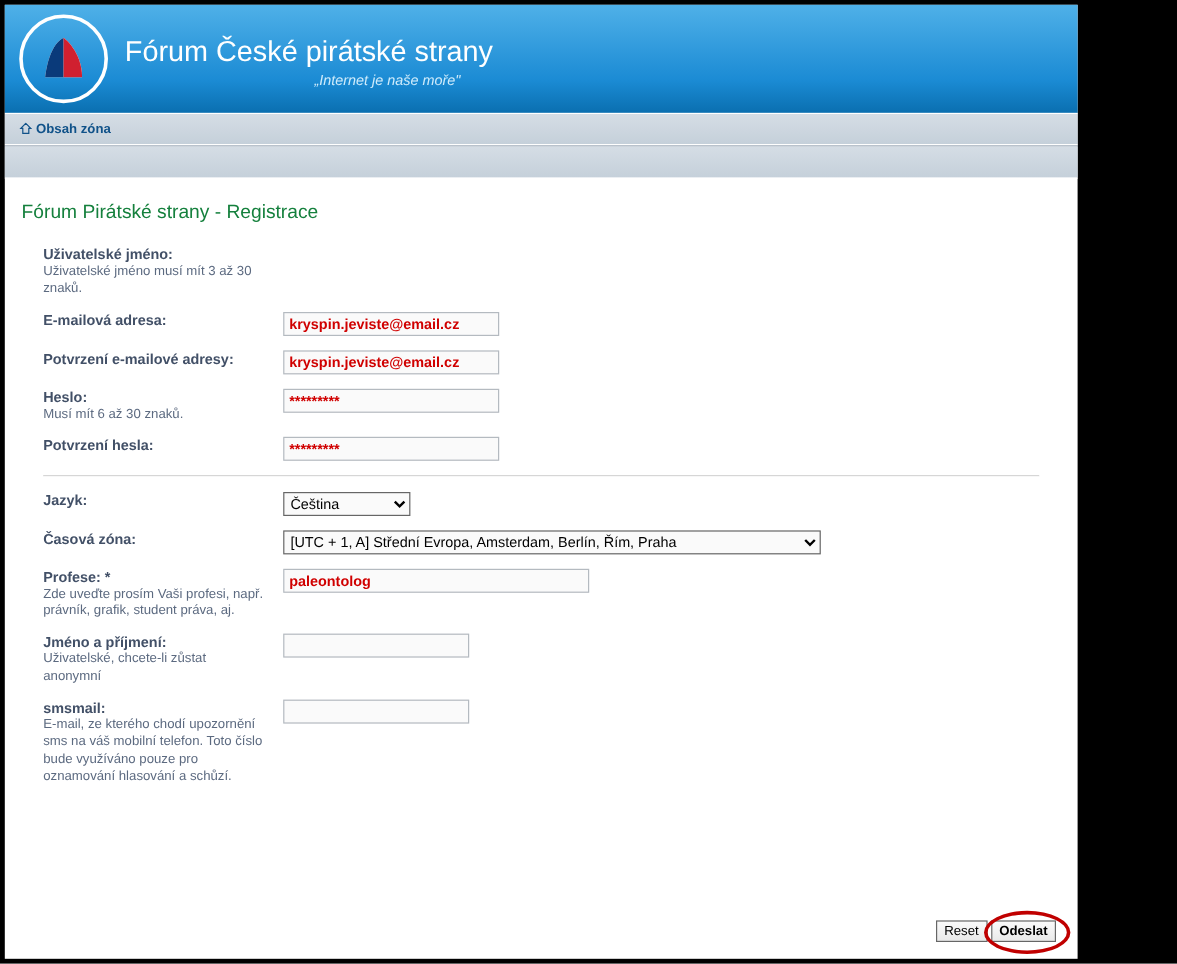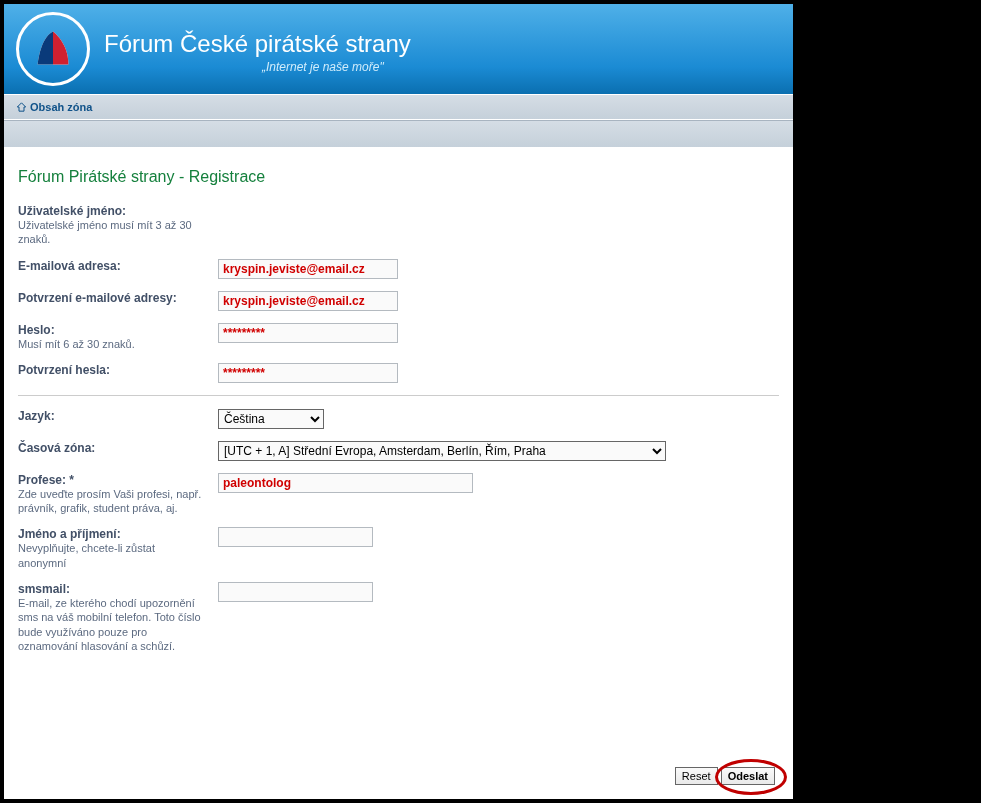--- a/index.html
+++ b/index.html
@@ -5,21 +5,21 @@
   * { box-sizing: border-box; }
   body {
     margin: 0;
     padding: 4px;
     background: #000;
     font-family: "Lucida Grande", Verdana, Helvetica, Arial, sans-serif;
     font-size: 11px;
     color: #333;
   }
   .outer {
-    width: 789px;
+    width: 894px;
     height: 795px;
     background: #fff;
     position: relative;
   }
   .header {
     height: 90px;
     background: linear-gradient(#4fb0e8, #1b8bd4 70%, #0a6fb0);
     position: relative;
     color: #fff;
   }
@@ -85,21 +85,21 @@
     margin-left: 200px;
     margin-bottom: 18px;
     color: #333;
     font-weight: bold;
     font-size: 12px;
     line-height: 1.8;
   }
   fieldset {
     border: none;
     padding: 0;
-    margin: 0;
+    margin: 18px;
   }
   .row {
     display: flex;
     margin-bottom: 12px;
     align-items: flex-start;
   }
   .lbl {
     width: 200px;
     flex-shrink: 0;
     color: #425067;
@@ -254,21 +254,21 @@
         <div class="lbl">
           <strong>Profese: *</strong>
           <span class="hint">Zde uveďte prosím Vaši profesi, např. právník, grafik, student práva, aj.</span>
         </div>
         <div class="fld"><input type="text" class="wide" value="paleontolog" style=""></div>
       </div>
 
       <div class="row">
         <div class="lbl">
           <strong>Jméno a příjmení:</strong>
-          <span class="hint">Nevyplňujte, chcete-li zůstat anonymní</span>
+          <span class="hint">Uživatelské, chcete-li zůstat anonymní</span>
         </div>
         <div class="fld"><input type="text" style="color: rgb(51, 51, 51); font-weight: normal; width: 155px;" value=""></div>
       </div>
 
 
       <div class="row">
         <div class="lbl">
           <strong>smsmail:</strong>
           <span class="hint">E-mail, ze kterého chodí upozornění sms na váš mobilní telefon. Toto číslo bude využíváno pouze pro oznamování hlasování a schůzí.</span>
         </div>

